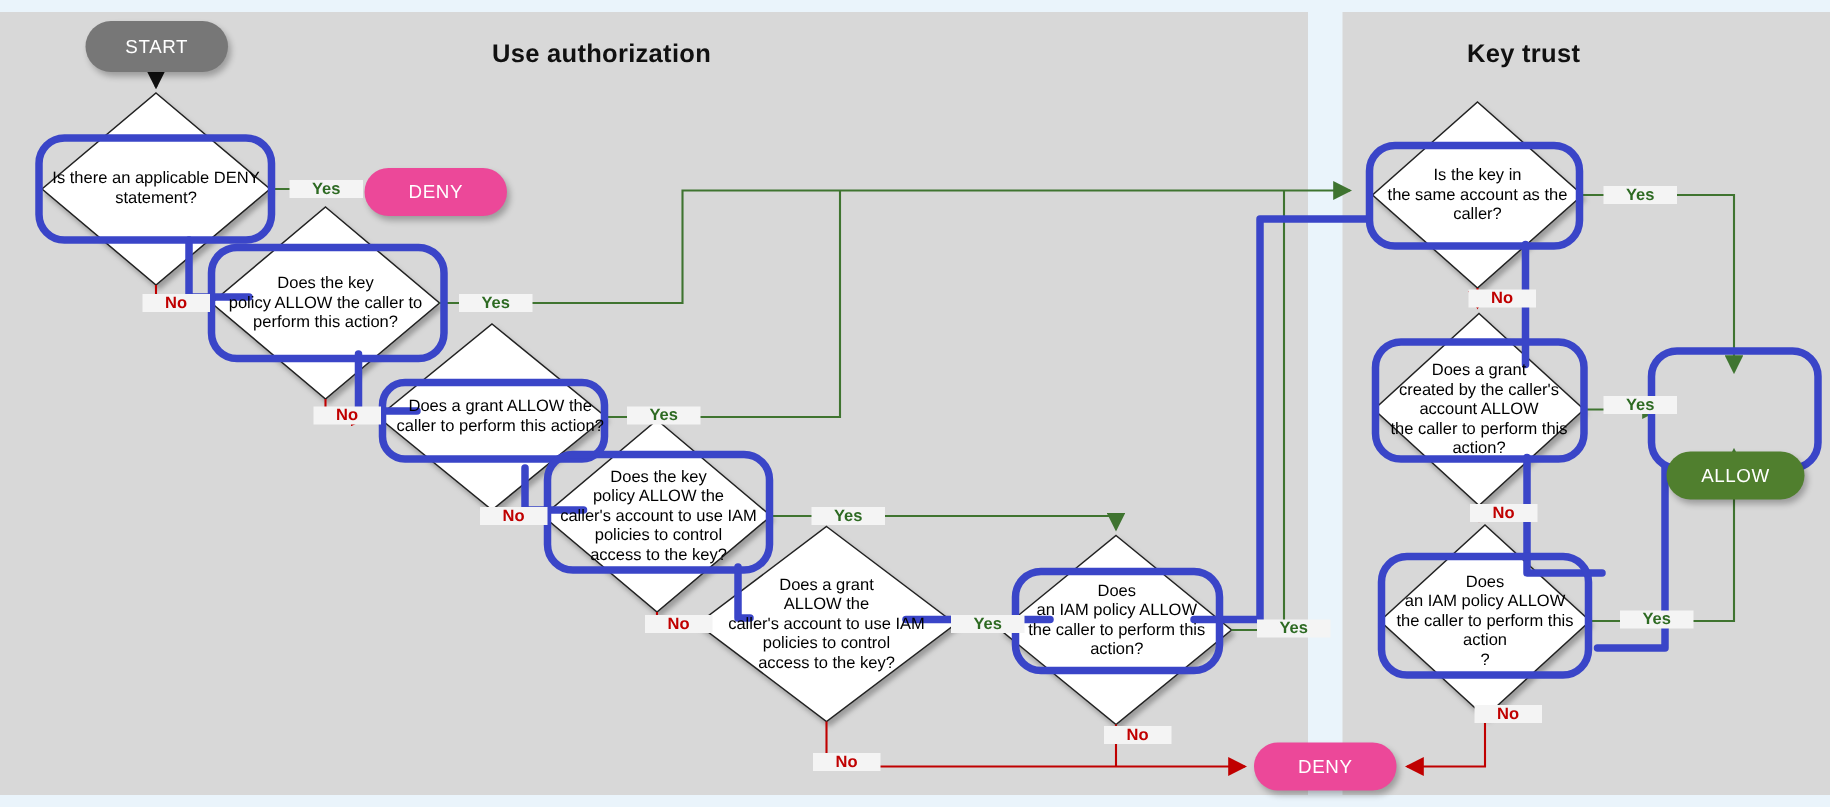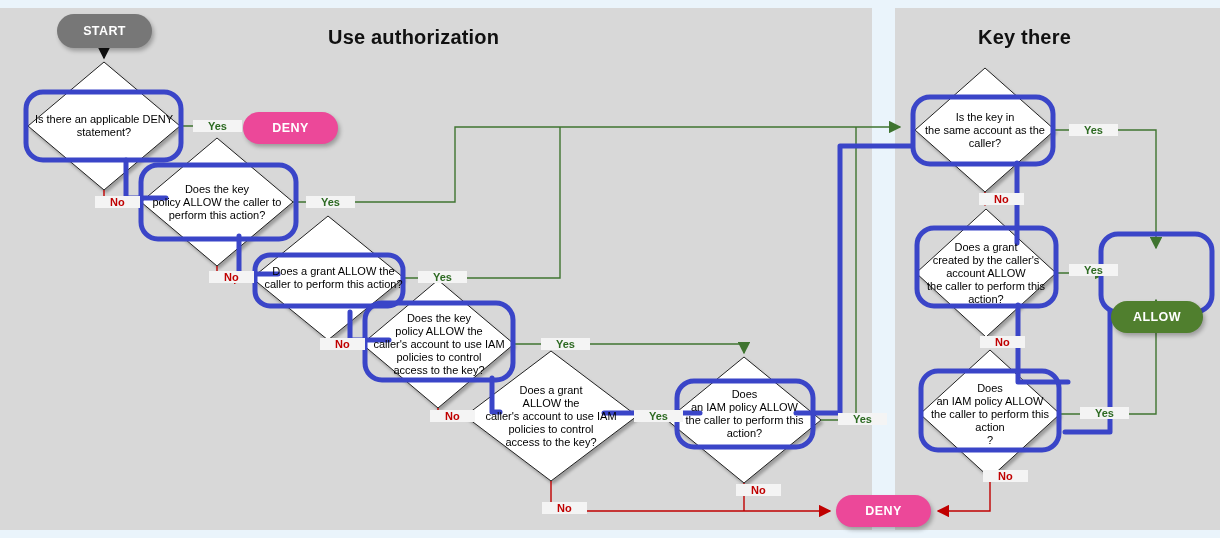--- a/index.html
+++ b/index.html
@@ -9,26 +9,26 @@
     background:#eaf4fb;
     font-family:"Liberation Sans", sans-serif;
     overflow:hidden;
   }
   #stage{position:relative;width:1220px;height:538px;}
   #bg-left,#bg-right{position:absolute;background:#d8d8d8;top:8px;height:522px;}
   #bg-left{left:0;width:872px;}
   #bg-right{left:895px;width:325px;}
   #svg-layer{position:absolute;left:0;top:0;width:1220px;height:538px;}
   .lane-title{
-    position:absolute;font-weight:bold;font-size:20px;color:#111;
+    position:absolute;font-weight:bold;font-size:17px;color:#111;
     letter-spacing:.2px;white-space:nowrap;
   }
   .term{
     position:absolute;border-radius:18px;display:flex;align-items:center;
-    justify-content:center;color:#fff;font-weight:bold;font-size:12.5px;
+    justify-content:center;color:#fff;font-weight:normal;font-size:12.5px;
     letter-spacing:.4px;box-shadow:2px 3px 4px rgba(0,0,0,.28);
   }
   .term.start{background:#777777;}
   .term.deny{background:#ec4899;}
   .term.allow{background:#507f2e;}
   .node-text{
     position:absolute;display:flex;align-items:center;justify-content:center;
     text-align:center;font-size:11px;color:#000;line-height:13px;
     pointer-events:none;white-space:pre-line;
   }
@@ -121,21 +121,21 @@
       <rect x="365" y="303" width="148" height="77" rx="17"></rect>
       <rect x="677" y="381" width="136" height="66" rx="17"></rect>
       <rect x="913" y="97" width="140" height="67" rx="17"></rect>
       <rect x="917" y="228" width="139" height="78" rx="17"></rect>
       <rect x="921" y="371" width="138" height="79" rx="17"></rect>
       <rect x="1101" y="234" width="111" height="78" rx="17"></rect>
     </g>
   </svg>
 
   <div class="lane-title" style="left:328px;top:26px;">Use authorization</div>
-  <div class="lane-title" style="left:978px;top:26px;">Key there</div>
+  <div class="lane-title" style="left:978px;top:26px;">Key trust</div>
 
   <div class="term start" style="left:57px;top:14px;width:95px;height:34px;">START</div>
   <div class="term deny" style="left:243px;top:112px;width:95px;height:32px;">DENY</div>
   <div class="term deny" style="left:836px;top:495px;width:95px;height:32px;">DENY</div>
   <div class="term allow" style="left:1111px;top:257px;width:92px;height:32px;margin-top:44px;">ALLOW</div>
 
   <div class="node-text" style="left:28px;top:106px;width:152px;height:40px;">Is there an applicable DENY
 statement?</div>
   <div class="node-text" style="left:141px;top:175px;width:152px;height:54px;">Does the key
 policy ALLOW the caller to

